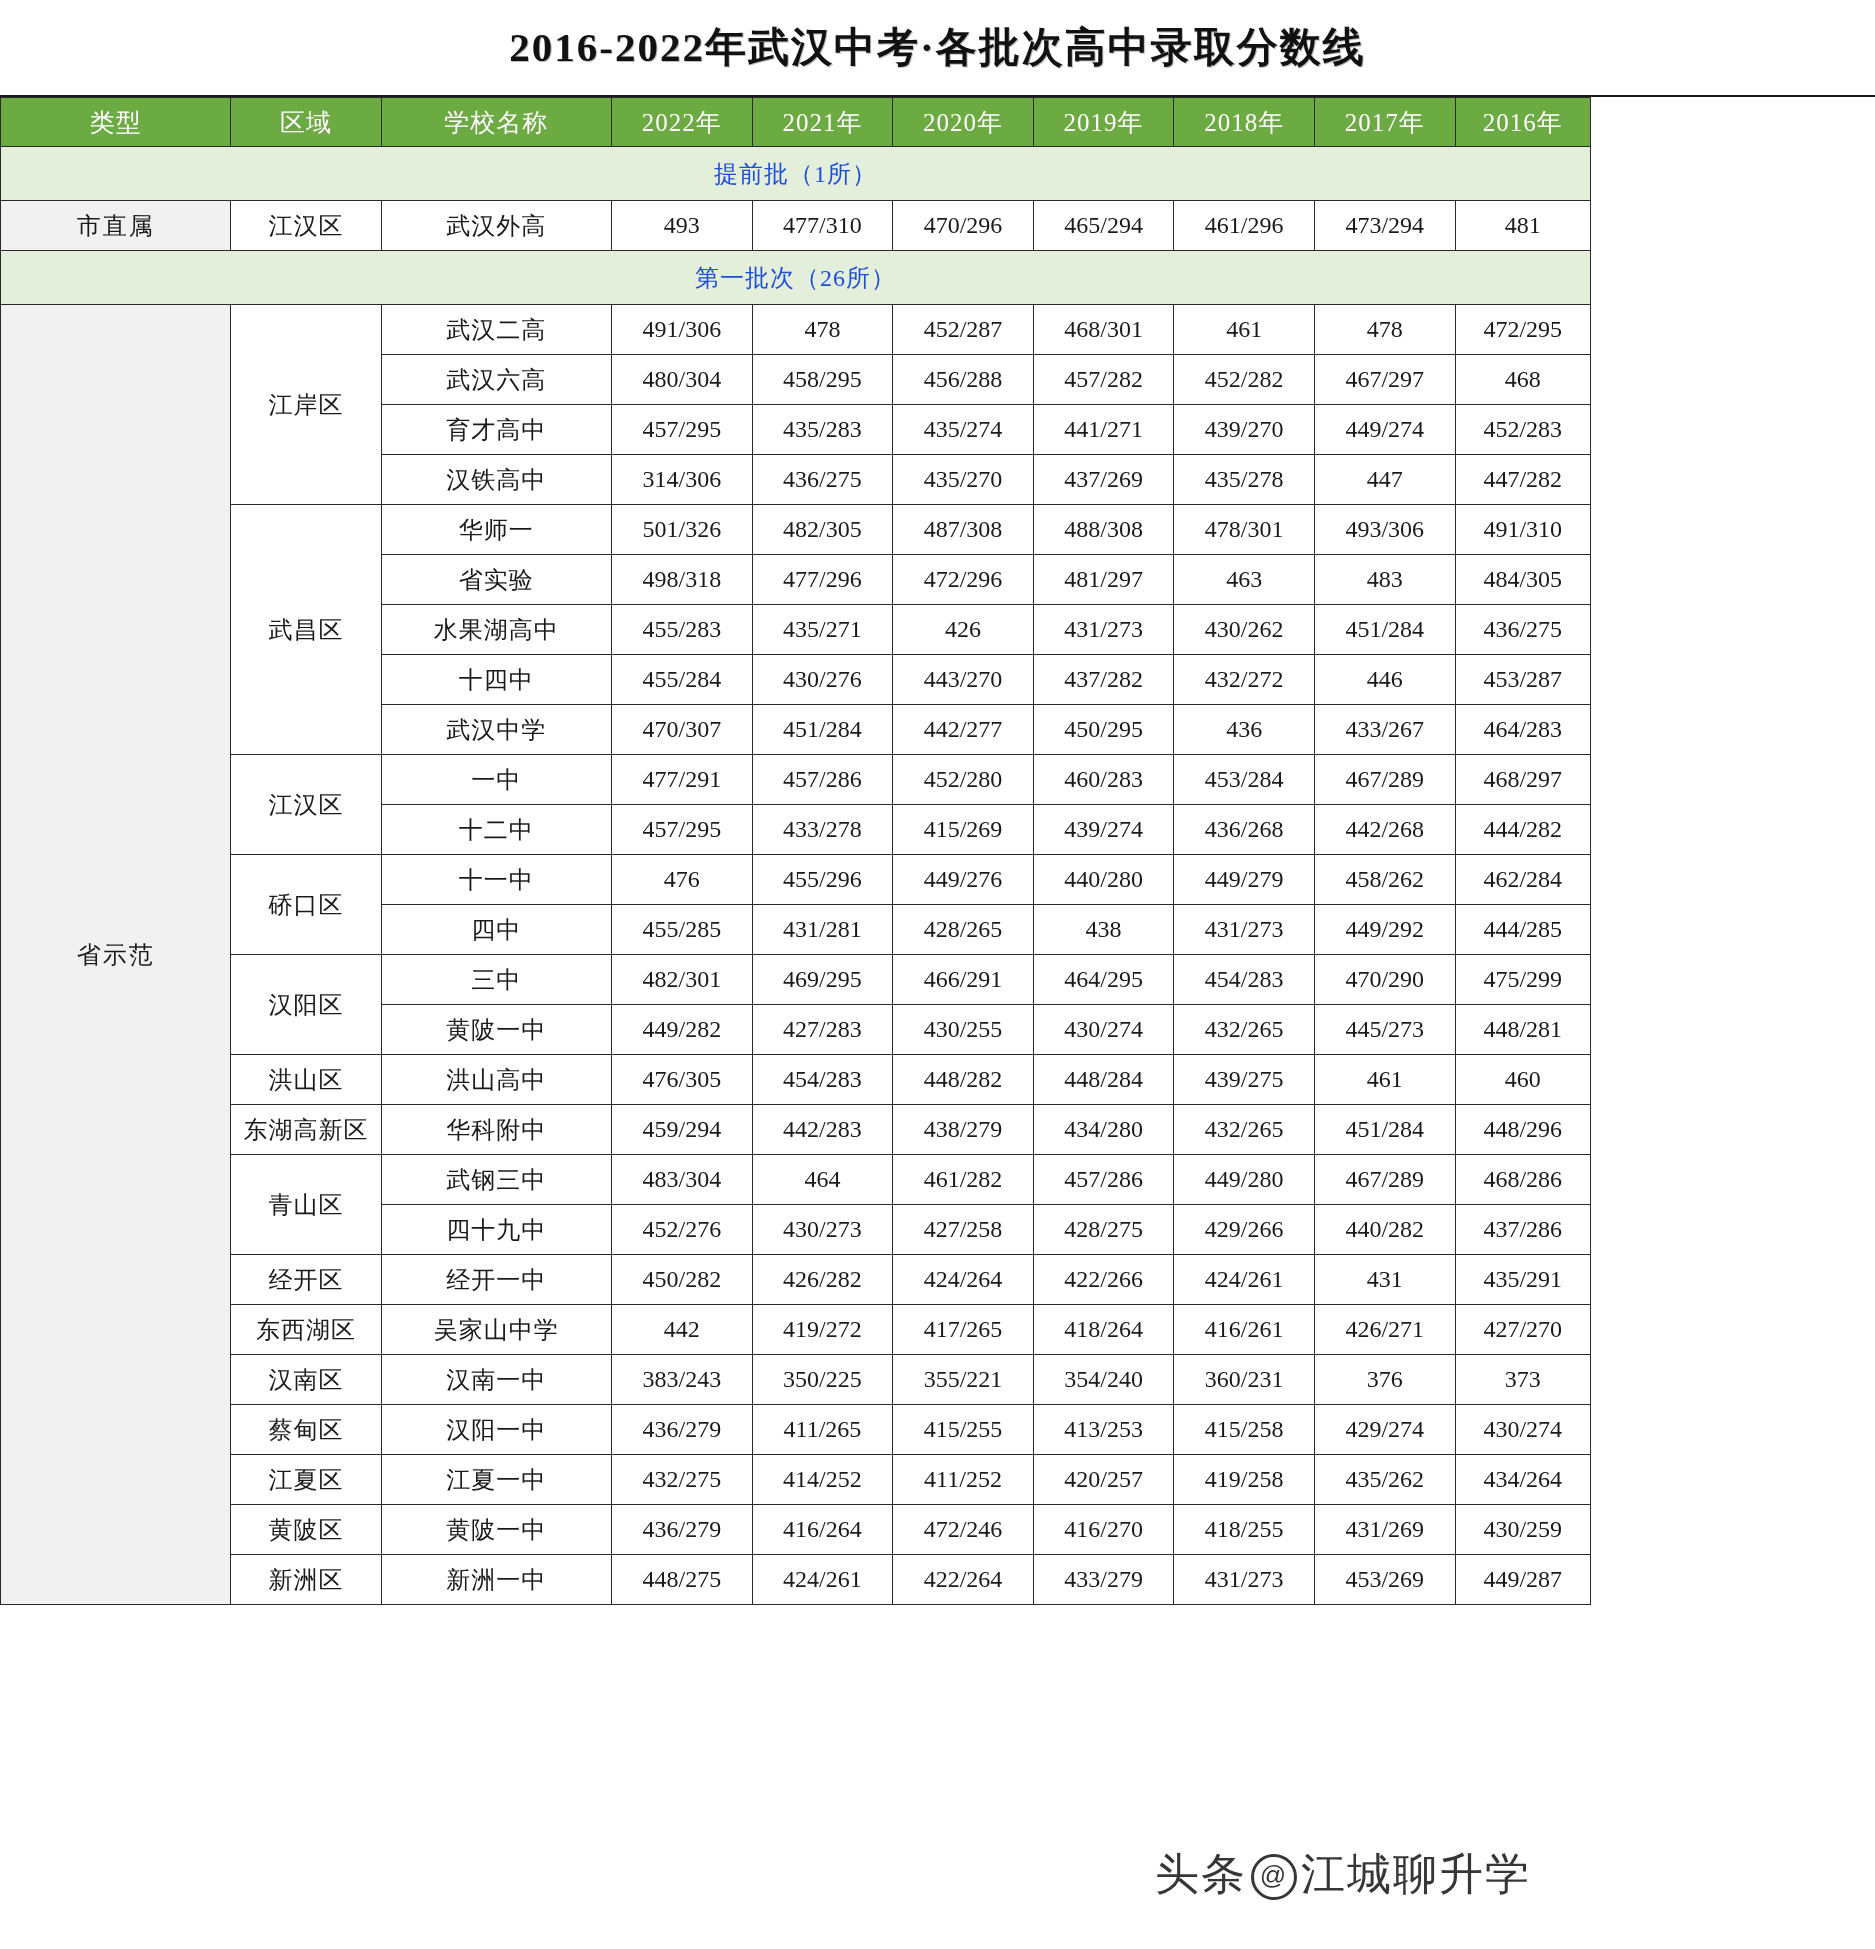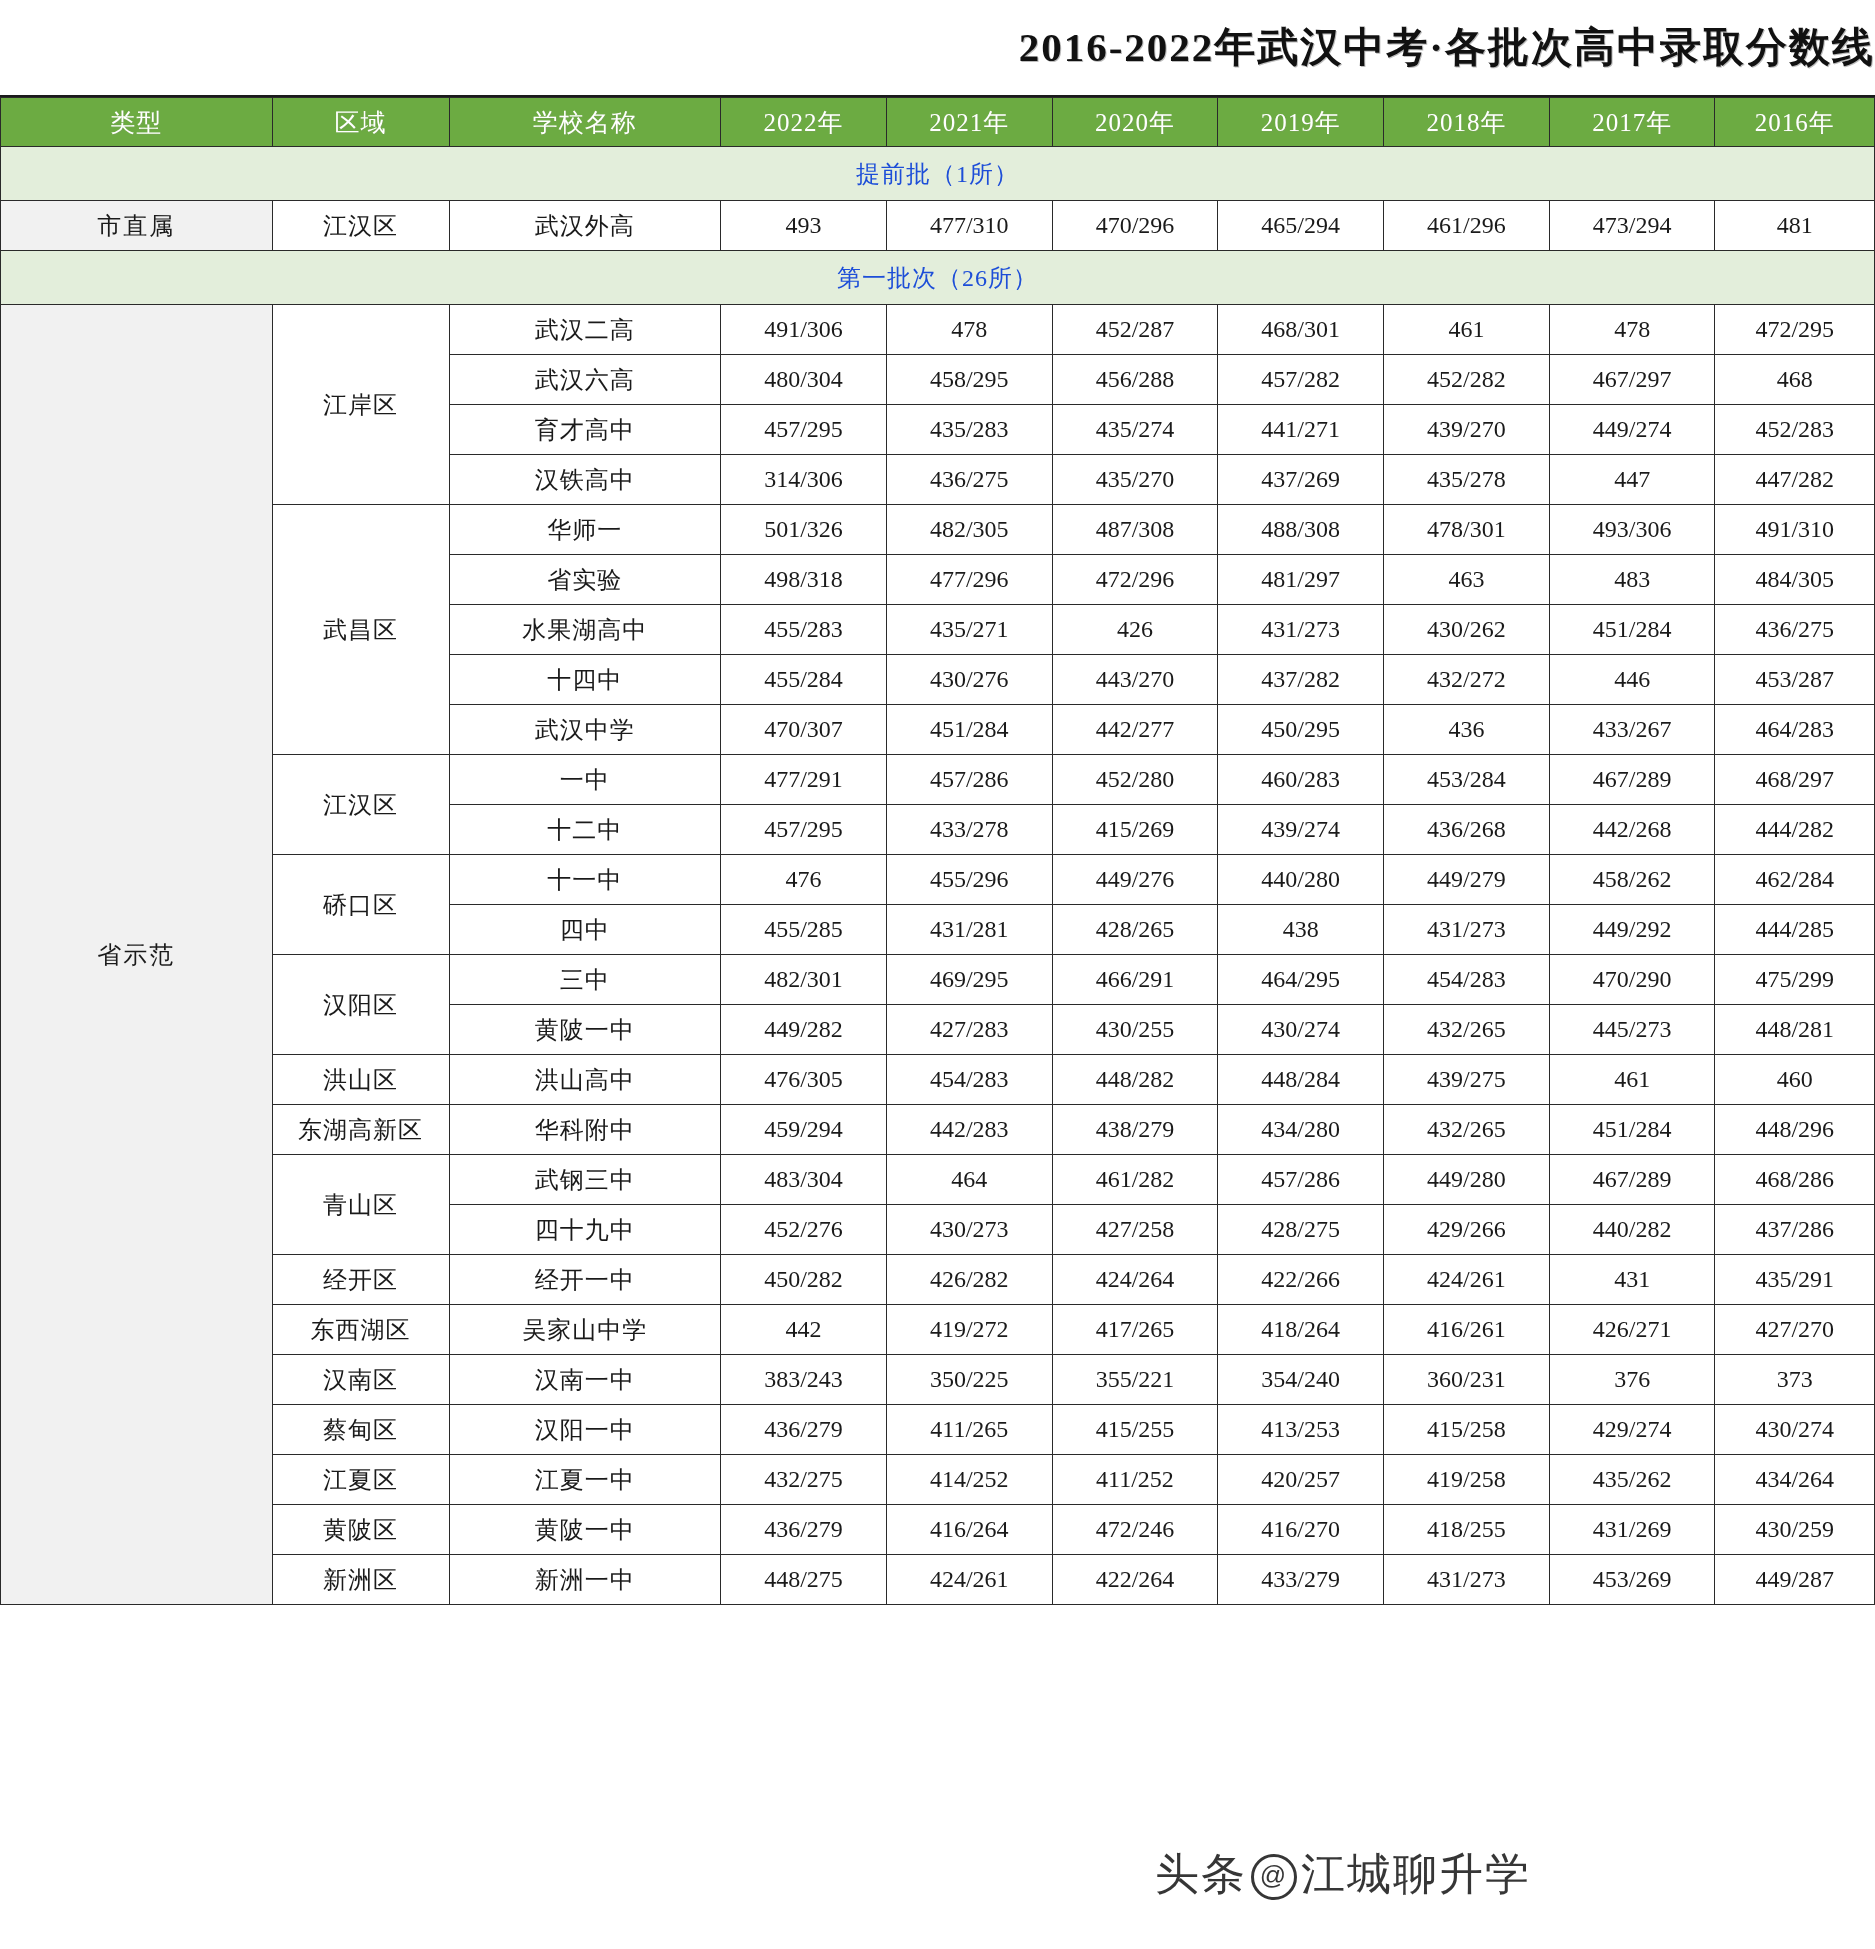--- a/index.html
+++ b/index.html
@@ -18,37 +18,37 @@
     width: 1875px;
     height: 1949px;
     position: relative;
     background: #ffffff;
     box-sizing: border-box;
   }
   .title-bar {
     height: 97px;
     display: flex;
     align-items: center;
-    justify-content: flex-end;
+    justify-content: center;
     background: #ffffff;
     border-bottom: 2px solid #1a1a1a;
     box-sizing: border-box;
   }
   .title-text {
     font-family: "Liberation Serif", "DejaVu Serif", serif;
     font-size: 41px;
     font-weight: bold;
     letter-spacing: 2px;
     color: #111111;
     text-shadow: 1px 1px 0 #bdbdbd;
   }
   table.score-table {
     border-collapse: collapse;
     table-layout: fixed;
-    width: 1875px;
+    width: 1591px;
     font-size: 23px;
     color: #1a1a1a;
     padding-left: 40px;
   }
   table.score-table td, table.score-table th {
     border: 1px solid #2a2a2a;
     text-align: center;
     vertical-align: middle;
     padding: 0;
     font-weight: normal;

